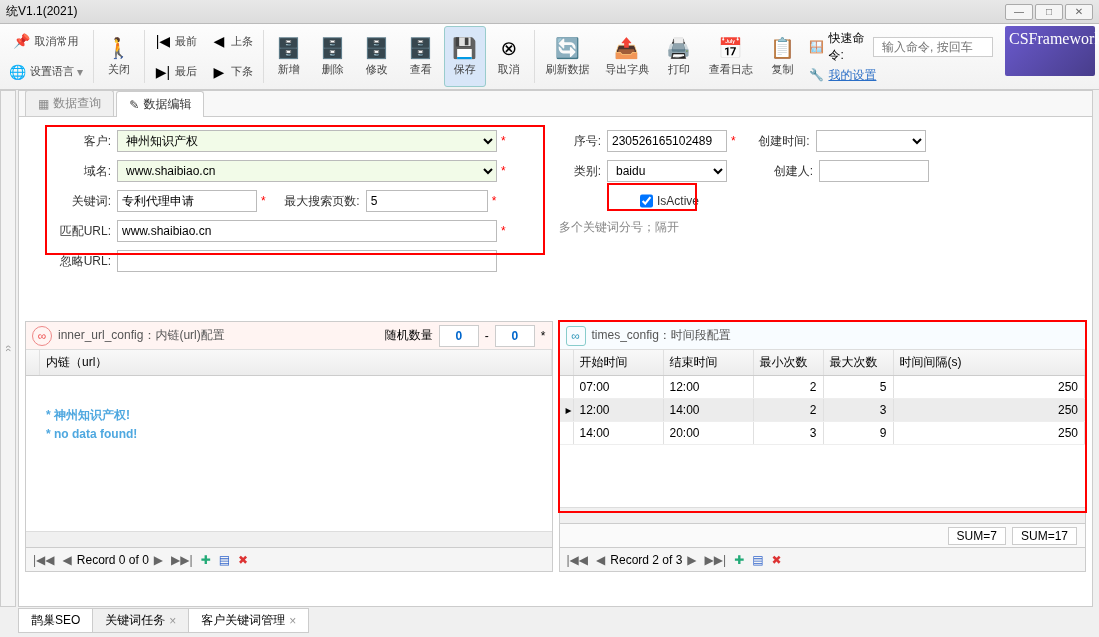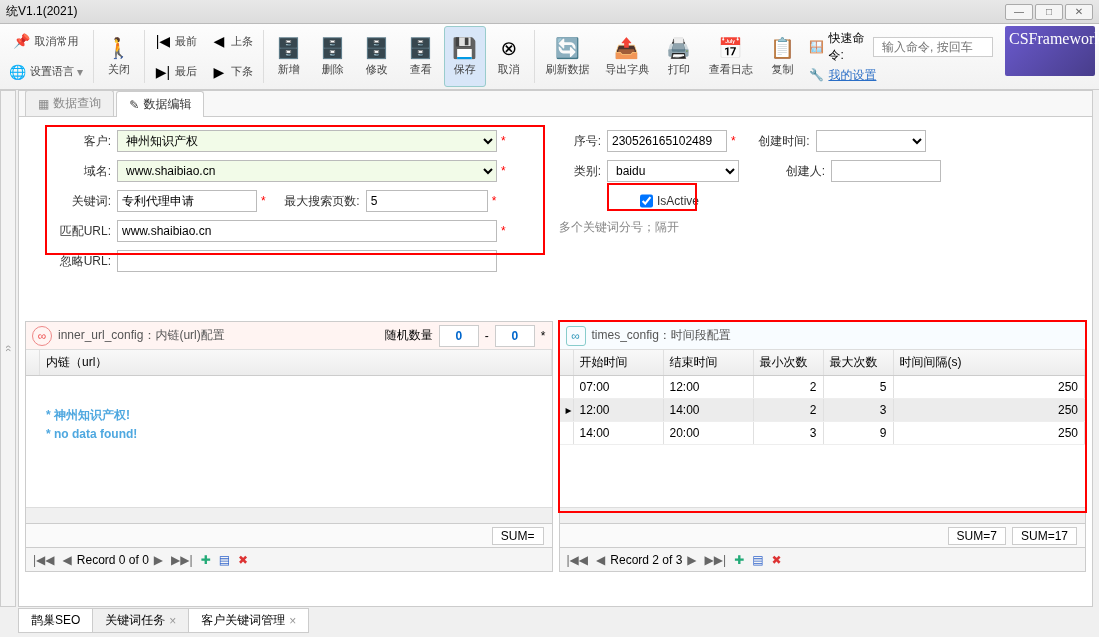--- a/index.html
+++ b/index.html
@@ -218,21 +218,21 @@
     <div style="position:absolute; left:540px; top:38px;">
       <div class="row">
           <label style="width:48px">序号:</label>
           <input style="width: 120px;" value="230526165102489">
           <span class="req">*</span>
           <label style="width:80px">创建时间:</label>
           <select style="width:110px"><option></option></select>
         </div>
       <div class="row">
           <label style="width:48px">类别:</label>
-          <select style="width:132px"><option>baidu</option></select>
+          <select style="width:120px"><option>baidu</option></select>
           <span style="width:12px"></span>
           <label style="width:80px">创建人:</label>
           <input style="width: 110px;">
         </div>
       <div class="row" style="margin-top:4px;">
           <span style="width:48px"></span>
           <label class="chk">
             <input type="checkbox" checked="" style="">
             <span>IsActive</span>
           </label>
@@ -260,23 +260,20 @@
           <div style="width:14px"></div>
           <div style="flex:1">内链（url）</div>
         </div>
       <div class="grid">
         <div class="nodata">
           <div>* 神州知识产权!</div>
           <div>* no data found!</div>
         </div>
       </div>
       <div class="scrollh"></div>
-      <div class="gridfoot">
-          <span class="sumbox">SUM=</span>
-        </div>
       <div class="nav">
         <span class="navbtn">|◀◀</span>
         <span class="navbtn">◀</span>
         <span>Record 0 of 0</span>
         <span class="navbtn">▶</span>
         <span class="navbtn">▶▶|</span>
         <span class="navbtn" style="color:#2a7">✚</span>
         <span class="navbtn" style="color:#36c">▤</span>
         <span class="navbtn" style="color:#d33">✖</span>
       </div>

